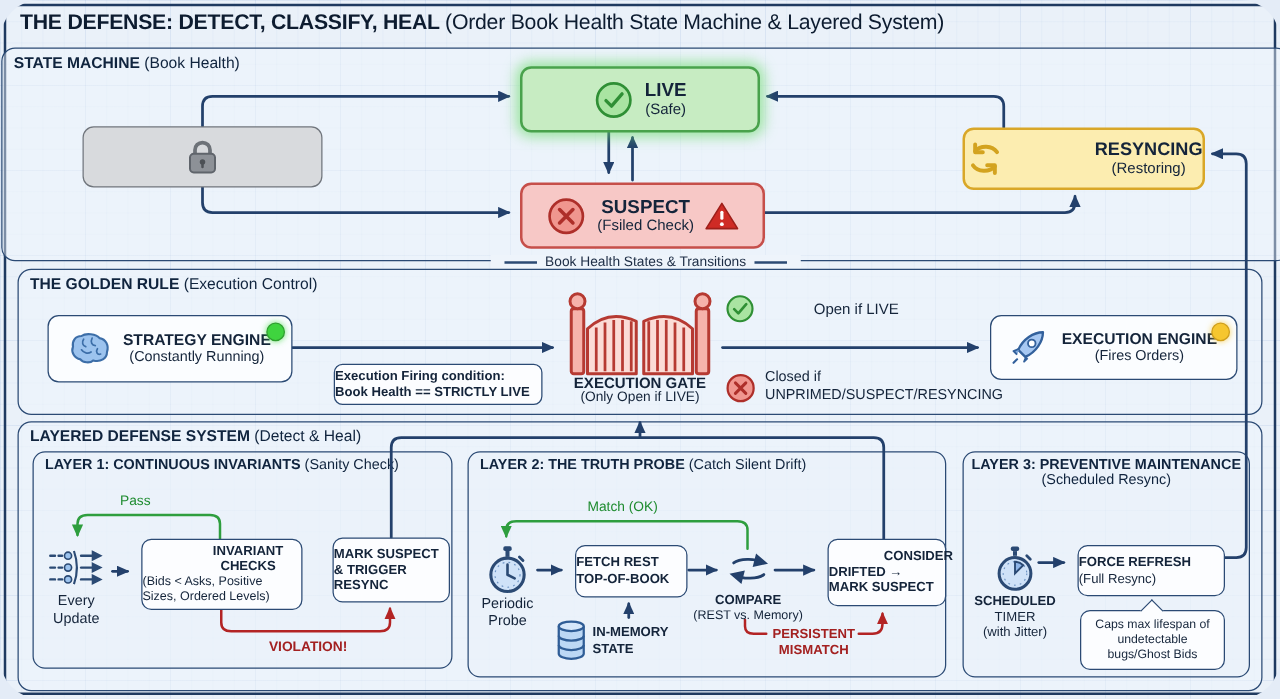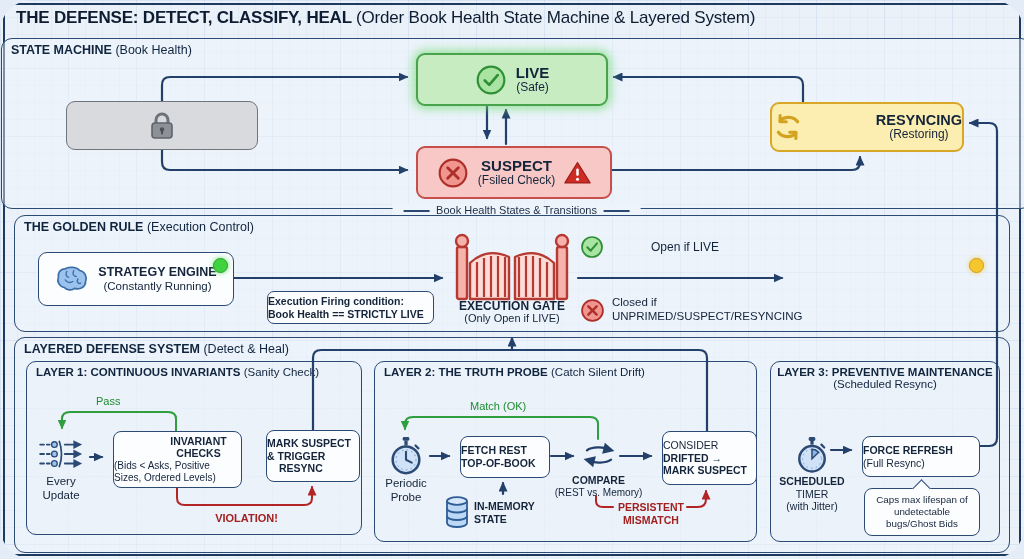--- a/index.html
+++ b/index.html
@@ -222,20 +222,32 @@
   </svg>
   <div class="lbl" style="left:612px;top:240px;font-size:12px;margin-left:39px;">Open if LIVE</div>
 
   <svg class="lbl" style="left:580px;top:298px;" width="25" height="25" viewBox="0 0 36 36">
     <circle cx="18" cy="18" r="15" fill="#f0968f" stroke="#ae2f2a" stroke-width="2.6"></circle>
     <path d="M12,12 L24,24 M24,12 L12,24" stroke="#ae2f2a" stroke-width="3.4" stroke-linecap="round"></path>
   </svg>
   <div class="lbl" style="left:612px;top:296px;font-size:11.5px;">Closed if</div>
   <div class="lbl" style="left:612px;top:310px;font-size:11.5px;">UNPRIMED/SUSPECT/RESYNCING</div>
 
+  <div class="node" style="left:792px;top:252px;width:196px;height:50px;background:#fbfdff;border:1.7px solid #2b4a74;">
+    <svg class="icon" width="32" height="32" viewBox="0 0 34 34">
+      <path d="M28,4 C20,4 11,10 7,19 L13,25 C22,21 28,12 28,4 z" fill="#a7c8f2" stroke="#33619c" stroke-width="2" stroke-linejoin="round"></path>
+      <circle cx="18.5" cy="13.5" r="3.2" fill="#fff" stroke="#33619c" stroke-width="1.6"></circle>
+      <path d="M8,18 L3,20 L6,23 M14,24 L12,29 L15,26" fill="#7fa9dd" stroke="#33619c" stroke-width="1.6" stroke-linejoin="round"></path>
+      <path d="M6,27 L3,30" stroke="#33619c" stroke-width="1.8" stroke-linecap="round"></path>
+    </svg>
+    <div class="tcol">
+      <div class="t1" style="font-size:12.5px;">EXECUTION ENGINE</div>
+      <div class="t2" style="font-size:11.5px;">(Fires Orders)</div>
+    </div>
+  </div>
   <div class="dot" style="left:969px;top:258px;background:#f6c62f;border:1.5px solid #cf9e1b;box-shadow:0 0 5px rgba(246,198,47,.8);"></div>
 
   <div class="lbl green" style="left:96px;top:395px;font-size:11px;">Pass</div>
 
   <svg class="lbl" style="left:38px;top:437px;" width="48" height="36" viewBox="0 0 50 38">
     <g stroke="#2b4a74" stroke-width="2" stroke-linecap="round">
       <path d="M2,8 H12" stroke-dasharray="4 3"></path>
         <path d="M2,18 H12" stroke-dasharray="4 3"></path>
         <path d="M2,28 H12" stroke-dasharray="4 3"></path>
     </g>
@@ -259,21 +271,21 @@
 
   <div class="wbox" style="left:113px;top:431px;width:127px;height:55px;">
     <div style="font-size:10.5px;font-weight:800;margin-left:42px;">INVARIANT CHECKS</div>
     <div style="font-size:10px;">(Bids &lt; Asks, Positive</div>
     <div style="font-size:10px;">Sizes, Ordered Levels)</div>
   </div>
 
   <div class="wbox" style="left:266px;top:430px;width:92px;height:50px;">
     <div style="font-size:10.5px;font-weight:800;">MARK SUSPECT</div>
     <div style="font-size:10.5px;font-weight:800;">&amp; TRIGGER</div>
-    <div style="font-size:10.5px;font-weight:800;padding-left:12px;">RESYNC</div>
+    <div style="font-size:10.5px;font-weight:800;">RESYNC</div>
   </div>
 
   <div class="lbl red ctr" style="left:204px;top:512px;width:85px;font-size:11px;">VIOLATION!</div>
 
   <div class="lbl green" style="left:470px;top:400px;font-size:11px;">Match (OK)</div>
 
   <svg class="lbl" style="left:387px;top:436px;" width="38" height="40" viewBox="0 0 38 42">
     <rect x="15.5" y="1" width="7" height="4" rx="1.5" fill="#2b4a74"></rect>
     <rect x="17.3" y="5" width="3.4" height="5" fill="#2b4a74"></rect>
     <path d="M29,10 L32,13" stroke="#2b4a74" stroke-width="2.4" stroke-linecap="round"></path>
@@ -298,21 +310,21 @@
       <path d="M31,19 C26,23 12,23 9,20" fill="none"></path>
         <path d="M11,25 L4,19 L13,17 z"></path>
     </g>
   </svg>
   <div class="lbl ctr" style="left:546px;top:474px;width:105px;">
     <div style="font-size:10.5px;font-weight:700;">COMPARE</div>
     <div style="font-size:10px;">(REST vs. Memory)</div>
   </div>
 
   <div class="wbox" style="left:662px;top:431px;width:93px;height:52px;">
-    <div style="font-size:10.5px;font-weight:400;">CONSIDER</div>
+    <div style="font-size:10.5px;font-weight:700;margin-left:44px;">CONSIDER</div>
     <div style="font-size:10.5px;font-weight:800;">DRIFTED →</div>
     <div style="font-size:10.5px;font-weight:800;">MARK SUSPECT</div>
   </div>
 
   <svg class="lbl" style="left:445px;top:496px;" width="24" height="32" viewBox="0 0 24 32">
     <path d="M2,5 V27 C2,29.2 6.5,31 12,31 C17.5,31 22,29.2 22,27 V5" fill="#bcd8f5" stroke="#2f5d96" stroke-width="1.8"></path>
     <ellipse cx="12" cy="5" rx="10" ry="3.8" fill="#d6e7fa" stroke="#2f5d96" stroke-width="1.8"></ellipse>
     <path d="M2,12.5 C2,14.7 6.5,16.5 12,16.5 C17.5,16.5 22,14.7 22,12.5 M2,20 C2,22.2 6.5,24 12,24 C17.5,24 22,22.2 22,20" fill="none" stroke="#2f5d96" stroke-width="1.8"></path>
   </svg>
   <div class="lbl" style="left:474px;top:500px;">

